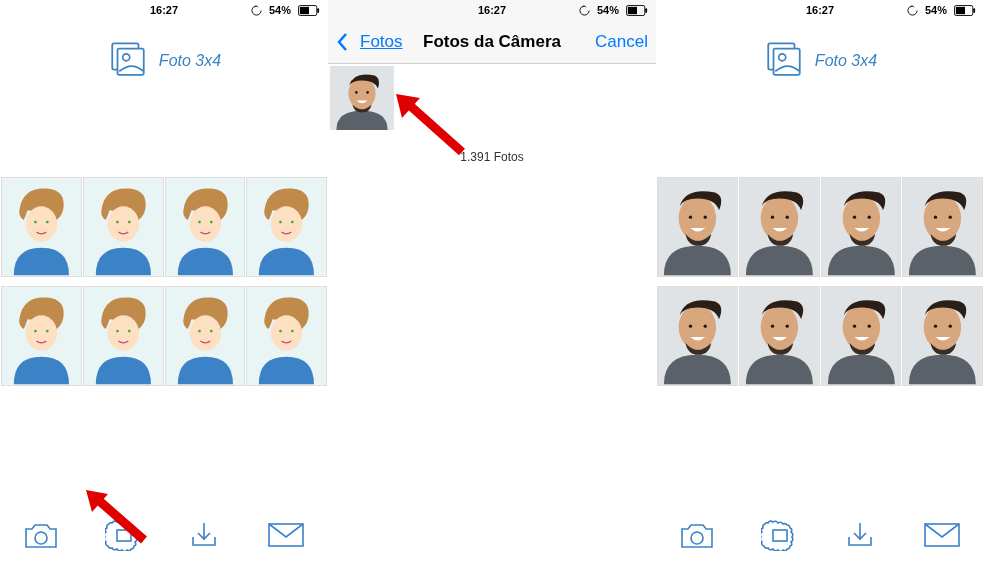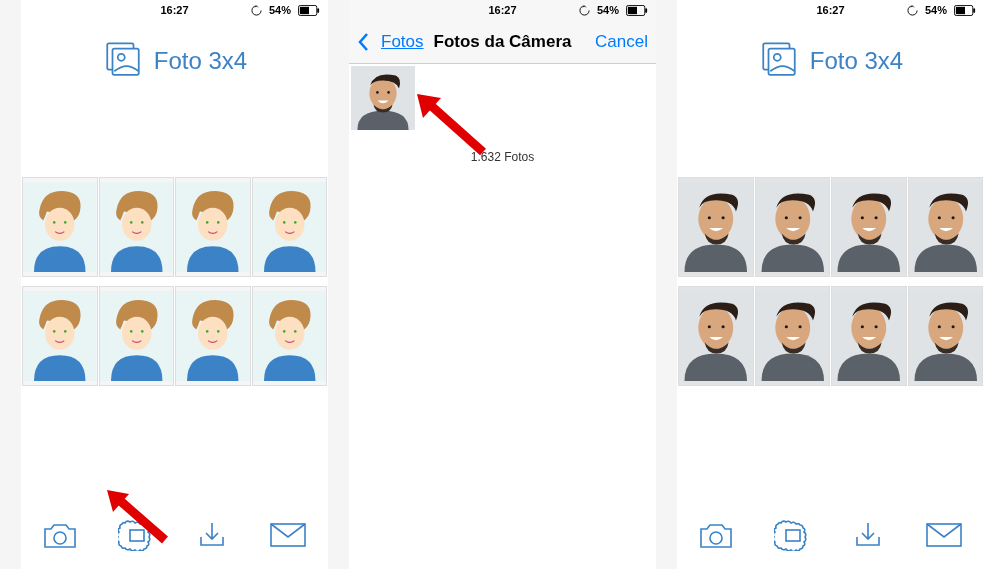--- a/index.html
+++ b/index.html
@@ -1,24 +1,24 @@
 <!DOCTYPE html>
 <html><head>
 <meta charset="utf-8">
 <style>
   * { margin:0; padding:0; box-sizing:border-box; }
   body { width:984px; height:569px; background:#f5f5f5; font-family:-apple-system,Helvetica,Arial,sans-serif; display:flex; }
-  .screen { width:328px; height:569px; background:#fff; position:relative; overflow:hidden;margin-left:21px; }
+  .screen { width:328px; height:569px; background:#fff; position:relative; overflow:hidden; }
   .status-bar { height:20px; display:flex; align-items:center; justify-content:space-between; padding:0 8px; font-size:11px; font-weight:600; color:#000; position:relative; }
   .status-time { position:absolute; left:50%; transform:translateX(-50%); }
   .status-right { display:flex; align-items:center; gap:7px; }
   .status-right svg { display:block; }
   .title-row { height:82px; display:flex; align-items:center; justify-content:center; gap:10px; }
   .logo-icon { color:#3b82c7; }
-  .title-text { color:#3b82c7; font-size:24px; font-weight:500; }
+  .title-text { color:#3b82c7; font-size:16px; font-weight:500;font-style:italic; }
   .grid-area { position:absolute; top:175px; left:0; right:0; }
   .photo-row { display:flex; gap:3px; padding:3px 2px; }
   .cell { flex:1; height:98px; background:#f5f5f5; }
   .cell-border { outline:1px solid #ddd; }
   .face-real { background:#e2e4e5; display:flex; align-items:flex-end; justify-content:center; overflow:hidden; }
   .tabbar { position:absolute; bottom:8px; left:0; right:0; height:48px; display:flex; align-items:center; justify-content:space-around; }
   .tab-btn { color:#3b82c7; }
   .nav-bar { height:44px; background:#f7f7f7; border-bottom:1px solid #d0d0d2; display:flex; align-items:center; justify-content:space-between; padding:0 8px; font-size:17px; color:#007aff; }
   .nav-back { display:flex; align-items:center; gap:12px; }
   .nav-back span { text-decoration:underline; }
@@ -215,21 +215,21 @@
           <ellipse cx="40" cy="34" rx="17" ry="20" fill="#d9a77e"></ellipse>
           <path d="M24 24 q6 -18 32 -12 q8 4 4 16 q-4 -10 -20 -10 q-12 0 -16 6" fill="#2a1e16"></path>
           <path d="M28 48 q12 12 24 0 q-2 10 -12 10 q-10 0 -12 -10" fill="#3a2c22"></path>
           <circle cx="33" cy="33" r="1.6" fill="#1a1a1a"></circle>
           <circle cx="47" cy="33" r="1.6" fill="#1a1a1a"></circle>
           <path d="M34 44 q6 5 12 0" stroke="#7a3" stroke-width="0" fill="#fff" opacity="0.9"></path>
           <path d="M33 43 q7 6 14 0" fill="#fff"></path>
         </svg>
     </div>
   </div>
-  <div class="count-text">1.632 Fotos</div>
+  <div class="count-text">1.391 Fotos</div>
 
   <svg class="arrow-red" style="left:60px; top:88px;" width="80" height="70">
     <path d="M74 64 L18 14" stroke="#e00000" stroke-width="9"></path>
     <path d="M8 6 L32 10 L14 30 Z" fill="#e00000"></path>
   </svg>
 </div>
 
 <div class="screen">
   <div class="status-bar">
     <span></span>

